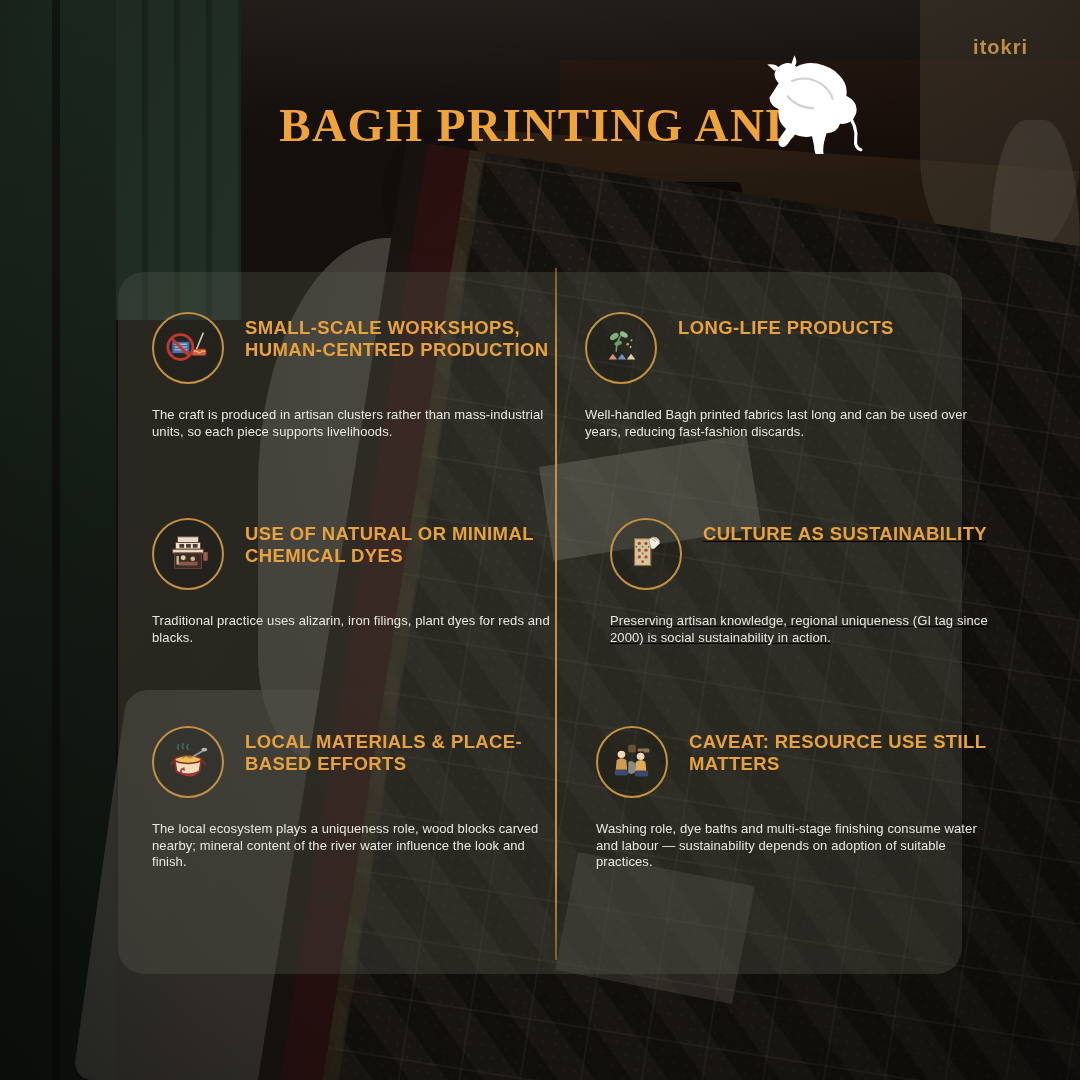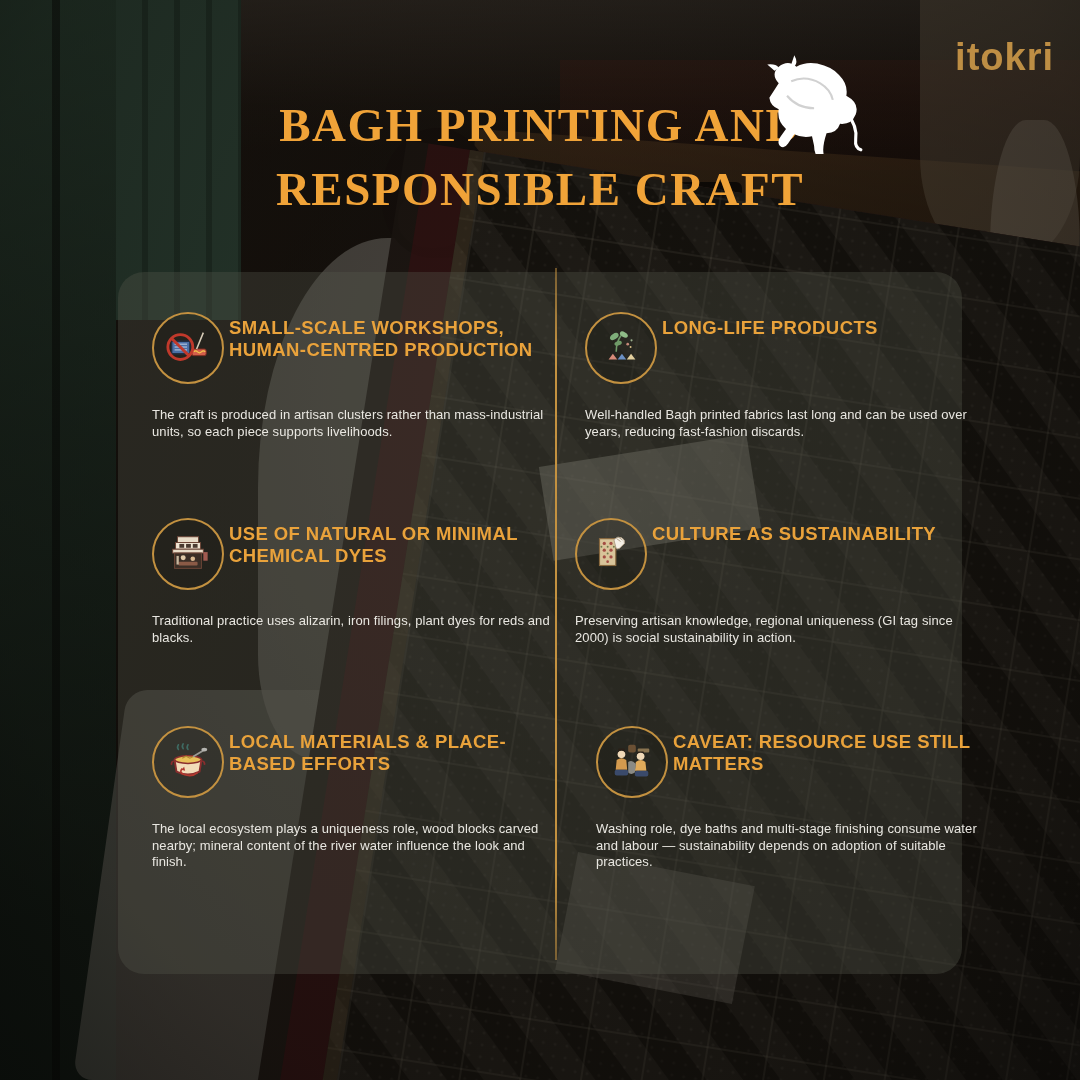--- a/index.html
+++ b/index.html
@@ -33,34 +33,34 @@
       repeating-linear-gradient(45deg,rgba(255,255,255,.04) 0 30px,rgba(0,0,0,.20) 30px 60px),
       radial-gradient(rgba(205,195,172,.10) 1px,transparent 2px);
     background-size:auto,auto,auto,12px 12px;
     border-left:14px solid rgba(155,125,82,.35);
     box-shadow:-42px 0 0 rgba(92,22,28,.55),-64px 0 0 rgba(38,30,24,.95);}
   .bg-paper1{left:545px;top:450px;width:210px;height:95px;background:#d9d4c6;opacity:.45;transform:rotate(-9deg);}
   .bg-paper2{left:565px;top:868px;width:180px;height:120px;background:#cfcabd;opacity:.3;transform:rotate(11deg);}
   .bg-dim{inset:0;background:radial-gradient(ellipse at 50% 36%,rgba(8,6,4,.40) 0%,rgba(8,6,4,.58) 75%,rgba(5,4,3,.7) 100%);}
 
   
-  .logo{position:absolute;top:36px;right:26px;font-size:38px;font-weight:700;letter-spacing:1px;color:#BE8E44;}
+  .logo{position:absolute;top:36px;right:52px;font-size:20px;font-weight:700;letter-spacing:1px;color:#BE8E44;}
   .title{position:absolute;top:94px;left:0;width:100%;text-align:center;color:#F0A338;font-weight:700;font-size:47px;letter-spacing:1.5px;line-height:1.36;font-family:Liberation Serif, serif;}
   .bull{position:absolute;left:748px;top:50px;width:128px;height:104px;}
 
   .panel{position:absolute;left:118px;top:272px;width:844px;height:702px;border-radius:26px;background:rgba(86,88,76,.34);}
   .divider{position:absolute;left:555px;top:268px;width:2px;height:692px;background:linear-gradient(180deg,rgba(195,145,64,.5),#C39140 12%,#C39140 88%,rgba(195,145,64,.5));}
 
   .section{position:absolute;width:400px;}
-  .sec-head{display:flex;gap:5px;align-items:flex-start;}
+  .sec-head{display:flex;gap:21px;align-items:flex-start;}
   .icon-wrap{flex:none;width:72px;height:72px;border:2px solid #C39140;border-radius:50%;box-sizing:border-box;display:flex;align-items:center;justify-content:center;background:rgba(18,16,12,.22);}
   .sec-heading{margin:5px 0 0;width:306px;color:#E9A23B;font-size:18.5px;font-weight:700;letter-spacing:.4px;line-height:1.2;text-transform:uppercase;}
   .sec-body{margin:23px 0 0;width:400px;color:#E9E7E1;font-size:13px;line-height:1.27;letter-spacing:.1px;}
   .s1{left:152px;top:312px;} .s2{left:585px;top:312px;}
-  .s3{left:152px;top:518px;} .s4{left:575px;top:518px;}
+  .s3{left:152px;top:518px;} .s4{left:610px;top:518px;text-decoration:underline;}
   .s5{left:152px;top:726px;} .s6{left:585px;top:726px;margin-left:11px;}
 </style>
 </head>
 <body>
 
 <div class="canvas">
 
   <div class="bg">
     <div class="bg-wall-top"></div>
     <div class="bg-wall-maroon"></div>
@@ -80,21 +80,20 @@
     <div class="bg-fabric"></div>
     <div class="bg-paper1"></div>
     <div class="bg-paper2"></div>
     <div class="bg-dim"></div>
   </div>
 
   <div class="logo">itokri</div>
 
   <div class="title">
     <div>BAGH PRINTING AND</div>
-    <div>RESPONSIBLE CRAFT</div>
   </div>
 
   <svg class="bull" viewBox="0 0 120 100">
     <path fill="#ffffff" d="M28 32 q-8 -9 0 -16 q9 -7 17 0 q9 -5 20 -3 q14 3 21 11 q9 9 7 20 q13 7 9 18 q-4 10 -15 9 q-3 9 -13 9 q-4 12 -3 19 q1 7 -4 5 q-5 -3 -5 -12 l-2 -9 q-9 2 -17 -2 l-6 9 q-4 6 -8 2 q-3 -4 1 -9 l5 -7 q-9 -8 -7 -19 q-8 -3 -9 -11 z"></path>
     <path fill="none" stroke="#ffffff" stroke-width="3" stroke-linecap="round" d="M93 60 q11 13 9 26 q-1 8 5 10"></path>
     <path fill="none" stroke="#bdbdbd" stroke-width="2" opacity=".7" d="M40 30 q14 -6 28 2 q10 6 12 16 M36 44 q10 12 26 12"></path>
     <path fill="#ffffff" d="M24 20 l-7 -6 q8 -1 11 3 z M40 14 l3 -9 q4 7 0 11 z"></path>
   </svg>
 
   <div class="panel"></div>

